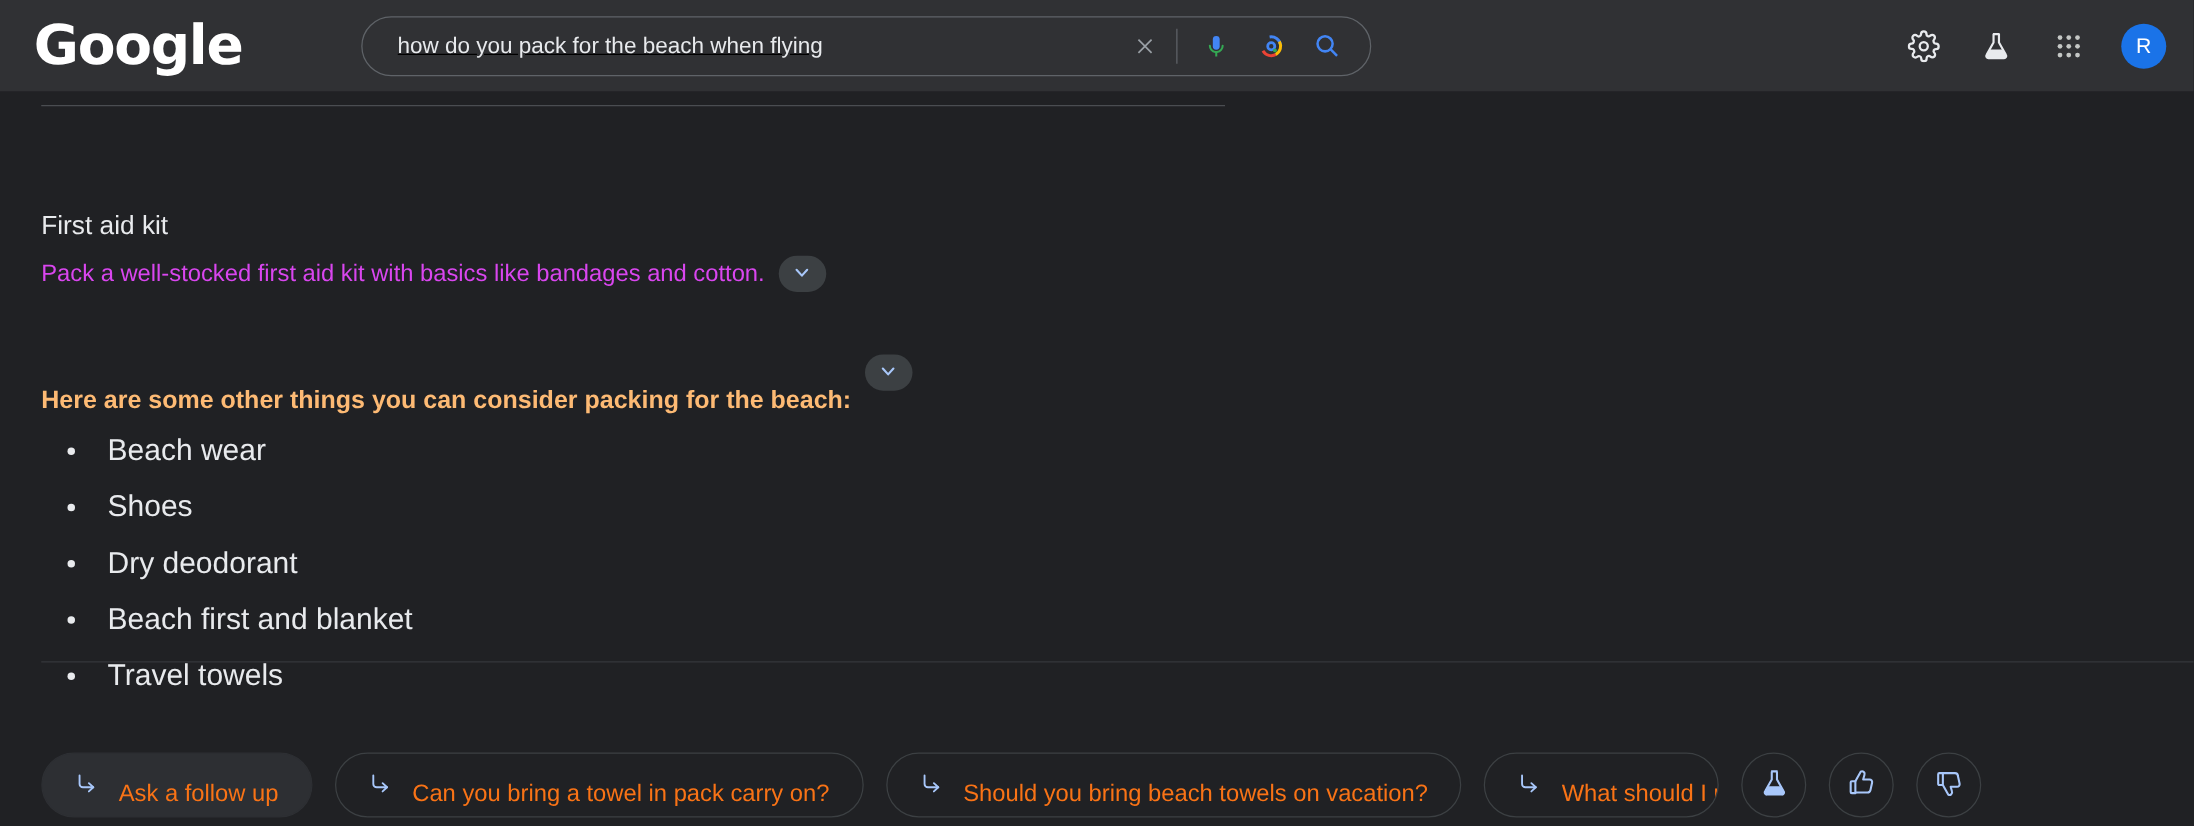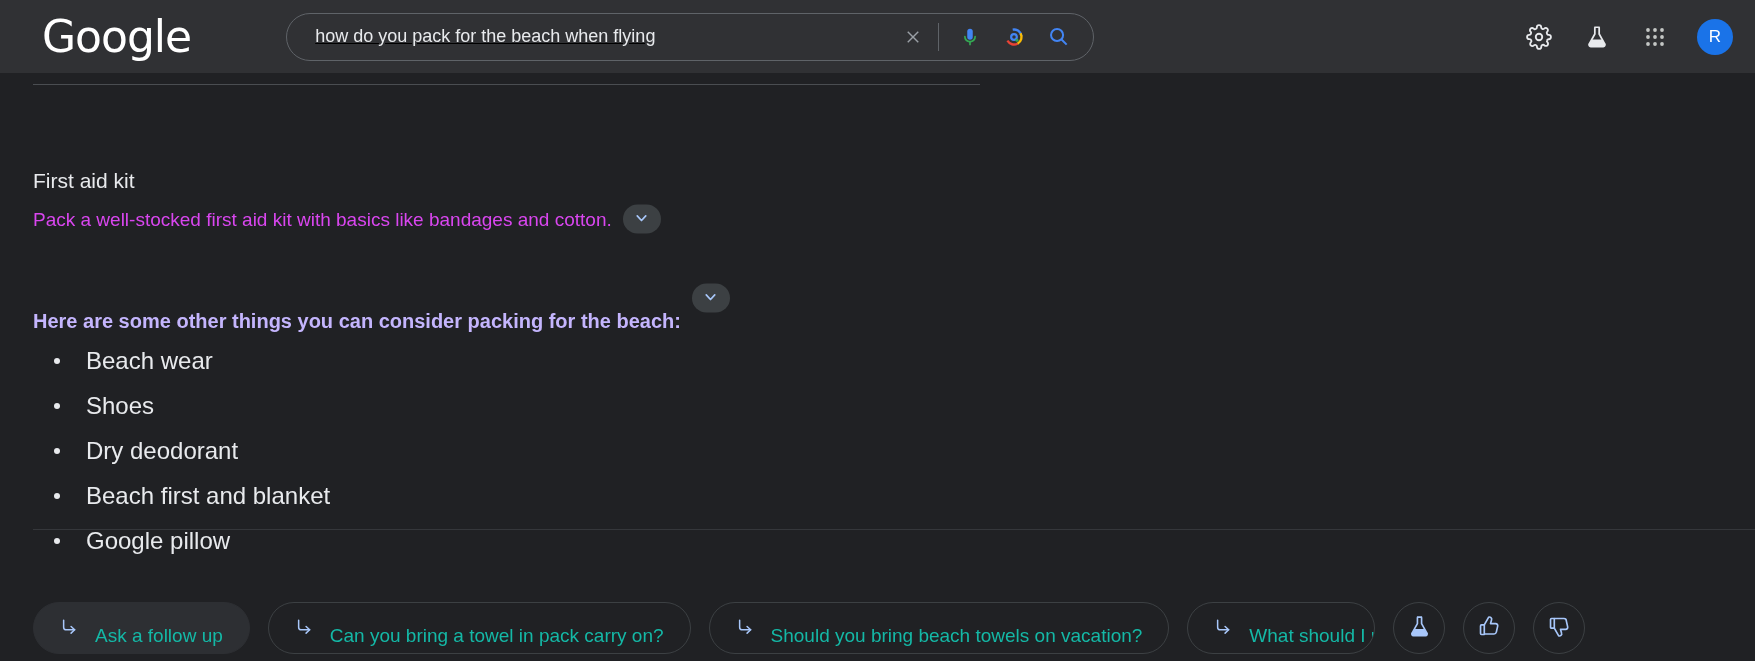--- a/index.html
+++ b/index.html
@@ -16,27 +16,27 @@
   .header {
     position: relative;
     height: 73px;
     width: 100%;
     background: #303134;
     display: flex;
     align-items: center;
   }
 
   .logo {
-    margin-left: 42px;
+    margin-left: 27px;
     font-size: 44px;
     line-height: 44px;
     letter-spacing: -1px;
     color: #ffffff;
     font-family: "DejaVu Sans", sans-serif;
-    font-weight: 400;
+    font-weight: 700;
     user-select: none;
   }
 
   .search-wrap {
     margin-left: 95px;
     width: 808px;
     height: 48px;
     border: 1px solid #5f6368;
     border-radius: 24px;
     background: #303134;
@@ -140,21 +140,21 @@
 
   .heading-row {
     position: absolute;
     left: 33px; top: 225px;
     display:flex; align-items:center;
     transform: translateY(-50%);
   }
   .heading-text {
     font-size: 20px;
     font-weight: bold;
-    color: #c4b5fd;
+    color: #fdba74;
     margin-top: 46px;
   }
 
   .bullets {
     position: absolute;
     left: 50px; top: 265px;
     list-style: none;
   }
   .bullets li {
     position: relative;
@@ -188,21 +188,21 @@
     display: flex;
     align-items: center;
     gap: 16px;
     padding: 0 26px;
     border: 1px solid #3c4043;
     background: transparent;
     cursor: pointer;
     white-space: nowrap;
   }
   .chip.filled { background:#2d2f33; border-color:#2d2f33; }
-  .chip-label { font-size: 19px; color:#14b8a6;margin-top:16px; }
+  .chip-label { font-size: 19px; color:#f97316;margin-top:16px; }
   .chip.truncated {
     max-width: 188px;
     overflow: hidden;
     position: relative;
     padding-right: 0;
   }
   .chip.truncated .chip-label {
     overflow: hidden;
   }
 
@@ -324,21 +324,21 @@
         </svg>
       </span>
     </button>
   </div>
 
   <ul class="bullets">
     <li>Beach wear</li>
     <li>Shoes</li>
     <li>Dry deodorant</li>
     <li>Beach first and blanket</li>
-    <li>Google pillow</li>
+    <li>Travel towels</li>
   </ul>
 
   <div class="chip-row">
 
     <button class="chip filled">
       <span>
         <svg width="19" height="19" viewBox="0 0 24 24" fill="none" stroke="#a8c7fa" stroke-width="1.9" stroke-linecap="round" stroke-linejoin="round">
           <polyline points="14 12 18.5 16.2 14 20.4"></polyline>
           <path d="M4.6 4.2v8.6a3.4 3.4 0 0 0 3.4 3.4h10.5"></path>
         </svg>

